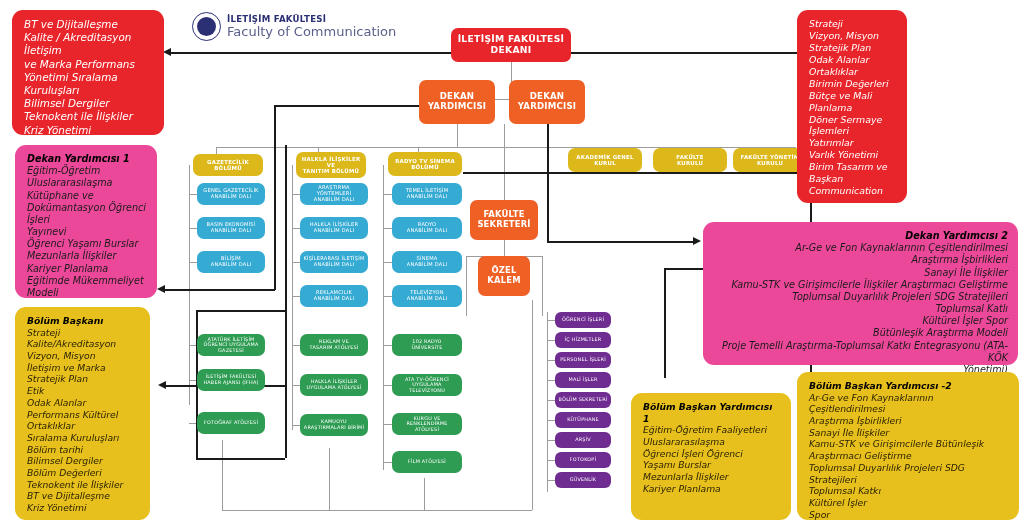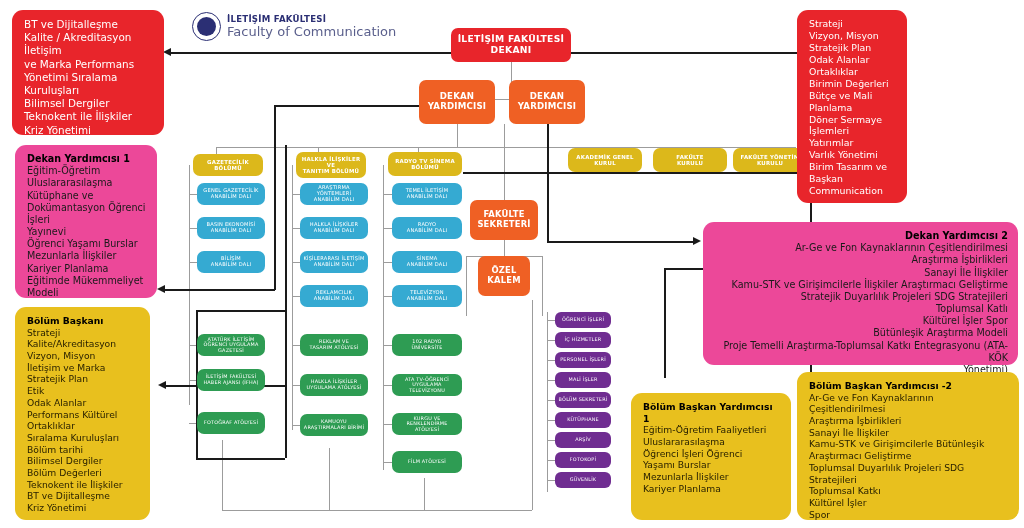--- a/index.html
+++ b/index.html
@@ -30,20 +30,21 @@
   .node span{display:block;width:100%;}
 
   
   .panel{
     position:absolute;
     box-sizing:border-box;
     border-radius:11px;
     padding:8px 10px 12px 12px;
     z-index:6;
     line-height:1.27;
+    font-style:italic;
   }
   .panel .ttl{font-weight:bold;display:block;}
   .panel .ln{display:block;}
 
   .red-panel{background:#e8252b;color:#ffffff;font-size:10.4px;}
   .red-panel2{background:#e8252b;color:#ffffff;font-size:9.4px;}
   .orange-panel{background:#ec4899;color:#1a1a1a;font-size:9.6px;}
   .orange-panel .ttl{color:#000;}
   .yellow-panel{background:#e8c01e;color:#2a2200;font-size:9.2px;}
   .yellow-panel .ttl{color:#000;}
@@ -369,21 +370,21 @@
       <span class="ln">Eğitimde Mükemmeliyet</span>
       <span class="ln">Modeli</span>
     </div>
 
   <div class="panel orange-panel" style="left:703px;top:222px;width:315px;height:143px;text-align:right;" id="p-vd2">
       <span class="ttl">Dekan Yardımcısı  2</span>
       <span class="ln">Ar-Ge ve Fon Kaynaklarının Çeşitlendirilmesi</span>
       <span class="ln">Araştırma İşbirlikleri</span>
       <span class="ln">Sanayi İle İlişkiler</span>
       <span class="ln">Kamu-STK ve Girişimcilerle İlişkiler Araştırmacı Geliştirme</span>
-      <span class="ln">Stratejik Duyarlılık Projeleri SDG Stratejileri</span>
+      <span class="ln">Toplumsal Duyarlılık Projeleri SDG Stratejileri</span>
       <span class="ln">Toplumsal Katlı</span>
       <span class="ln">Kültürel İşler Spor</span>
       <span class="ln">Bütünleşik Araştırma Modeli</span>
       <span class="ln">Proje Temelli Araştırma-Toplumsal Katkı Entegrasyonu (ATA-KÖK</span>
       <span class="ln">Yönetimi)</span>
     </div>
 
   <div class="panel yellow-panel" style="left:15px;top:307px;width:135px;height:213px;" id="p-hod">
       <span class="ttl">Bölüm Başkanı</span>
       <span class="ln">Strateji</span>

